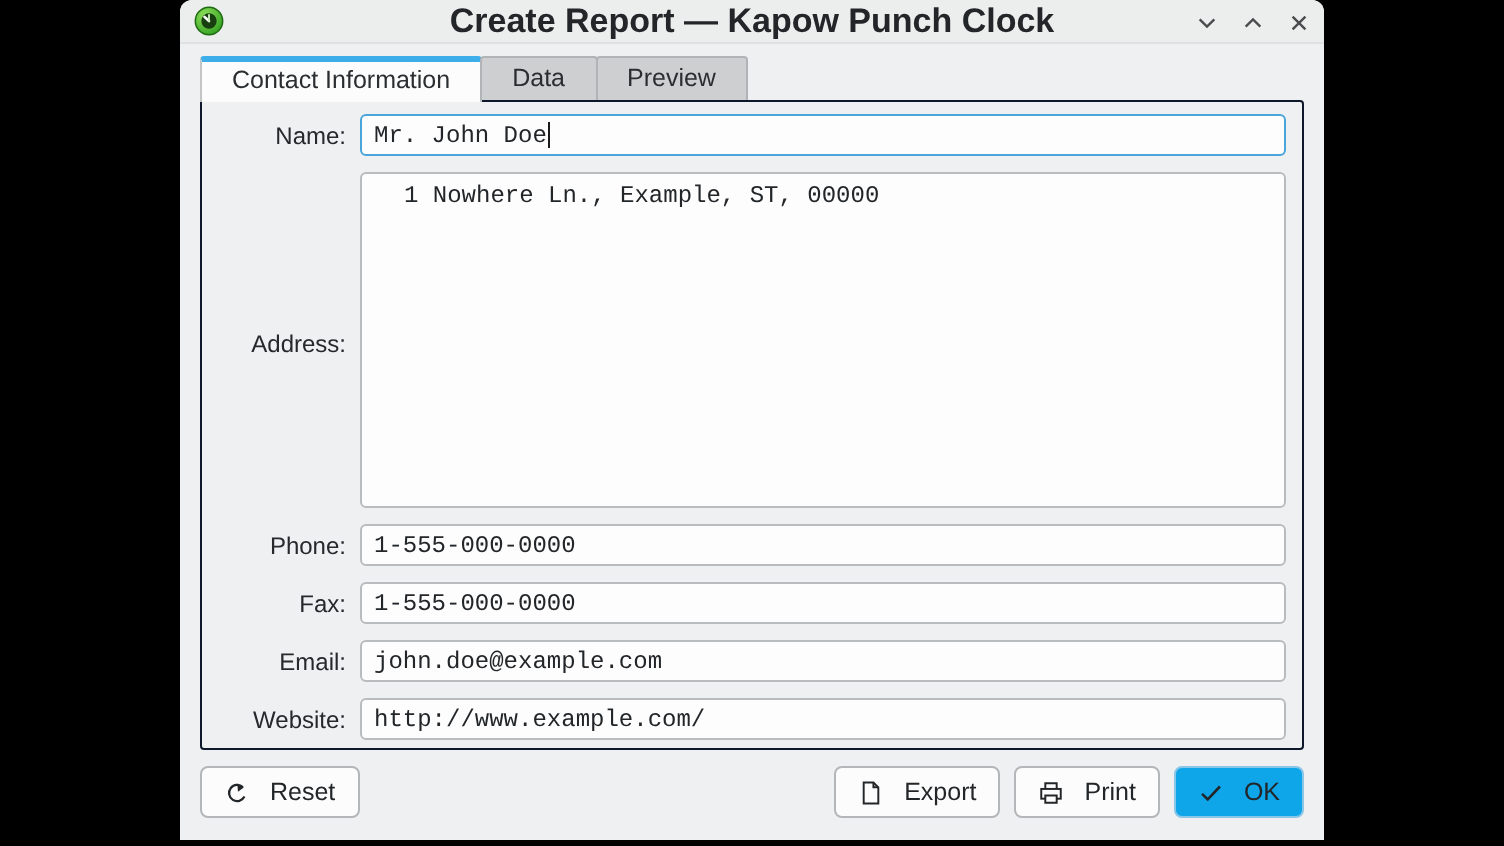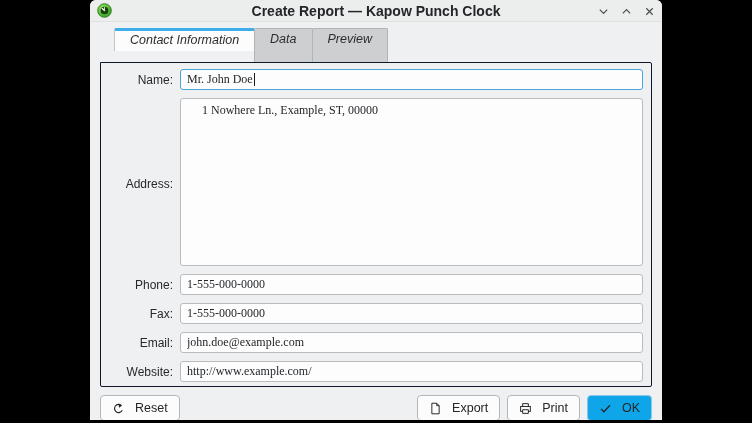--- a/index.html
+++ b/index.html
@@ -5,37 +5,37 @@
   html,body{margin:0;padding:0;background:#000;}
   *{box-sizing:border-box;}
   .screen{position:relative;width:752px;height:423px;background:#000;overflow:hidden;
           font-family:"Liberation Sans","DejaVu Sans",sans-serif;}
   .window{position:absolute;left:90px;top:0;width:572px;height:420px;background:#eff0f1;
           border-radius:6px 6px 0 0;display:flex;flex-direction:column;overflow:hidden;}
   
   .titlebar{position:relative;height:22px;flex:none;background:#eceded;border-bottom:1px solid #dee0e1;}
   .titlebar .app-icon{position:absolute;left:7px;top:3px;width:15px;height:15px;}
   .titlebar .title{position:absolute;left:0;right:0;top:0;height:22px;line-height:22px;text-align:center;
-          font-size:14px;font-weight:bold;color:#232629;}
+          font-size:17px;font-weight:bold;color:#232629;}
   .win-controls{position:absolute;right:6px;top:0;height:22px;display:flex;align-items:center;gap:9px;}
   .win-controls span{display:inline-flex;width:14px;height:14px;align-items:center;justify-content:center;cursor:default;}
   
-  .tabbar{display:flex;margin:6px 0 0 24px;position:relative;z-index:3;flex:none;font-style:italic;}
-  .tab{height:34px;line-height:21px;padding:0 15px;font-size:12.5px;color:#2b2e31;background:#cdcfd0;
+  .tabbar{display:flex;margin:6px 0 0 10px;position:relative;z-index:3;flex:none;}
+  .tab{height:22px;line-height:21px;padding:0 15px;font-size:12.5px;color:#2b2e31;background:#cdcfd0;
        border:1px solid #b1b4b6;border-bottom:none;border-radius:2px 2px 0 0;margin-right:-1px;cursor:default;}
   .tab.active{background:#fcfcfc;border-color:#c2c4c6;border-top:3px solid #3daee9;line-height:18px;height:23px;margin-bottom:-1px;}
   
   .pane{margin:0 10px;border:1px solid #0f172a;border-radius:0 2px 2px 2px;background:#eff0f1;
         padding:6px 8px 4px 8px;display:flex;flex-direction:column;gap:8px;flex:none;z-index:1;}
   .row{display:flex;align-items:center;}
   .row.top{align-items:center;}
   .row .lbl{width:64px;flex:none;text-align:right;margin-right:7px;font-size:12px;color:#26292c;}
   .row.top .lbl{padding-top:4px;}
   .field{flex:1;height:21px;background:#fdfdfe;border:1px solid #b9bcbe;border-radius:3px;
-         padding:0 6px;font-size:12px;color:#232629;font-family:Liberation Serif, serif;outline:none;}
+         padding:0 6px;font-size:12px;color:#232629;font-family:Liberation Mono, monospace;outline:none;}
   .field.div{display:flex;align-items:center;}
   .field.focused{border-color:#4aa5da;}
   textarea.field{height:168px;resize:none;padding:3px 21px;line-height:1.35;}
   .caret{display:inline-block;width:1px;height:13px;background:#1a1a1a;margin-left:1px;}
   
   .buttonrow{display:flex;align-items:center;gap:7px;margin:8px 10px 0 10px;flex:none;}
   .btn{display:inline-flex;align-items:center;gap:10px;height:26px;padding:0 11px;background:#fcfcfc;
        border:1px solid #b4b7b9;border-radius:4px;font-size:12.5px;color:#232629;cursor:default;
        font-family:"Liberation Sans","DejaVu Sans",sans-serif;}
   .btn.ok{background:#0ea5e9;border-color:#8ac6e7;}

